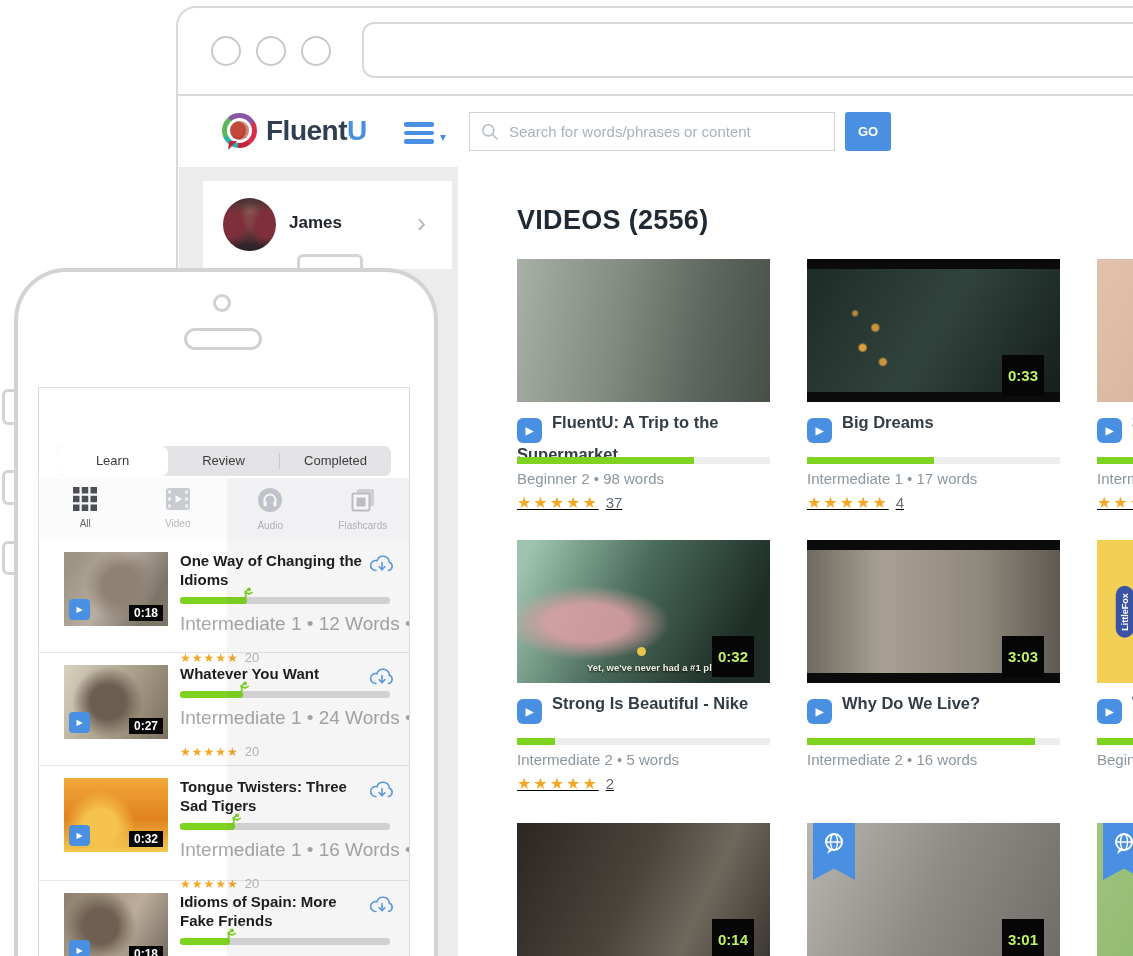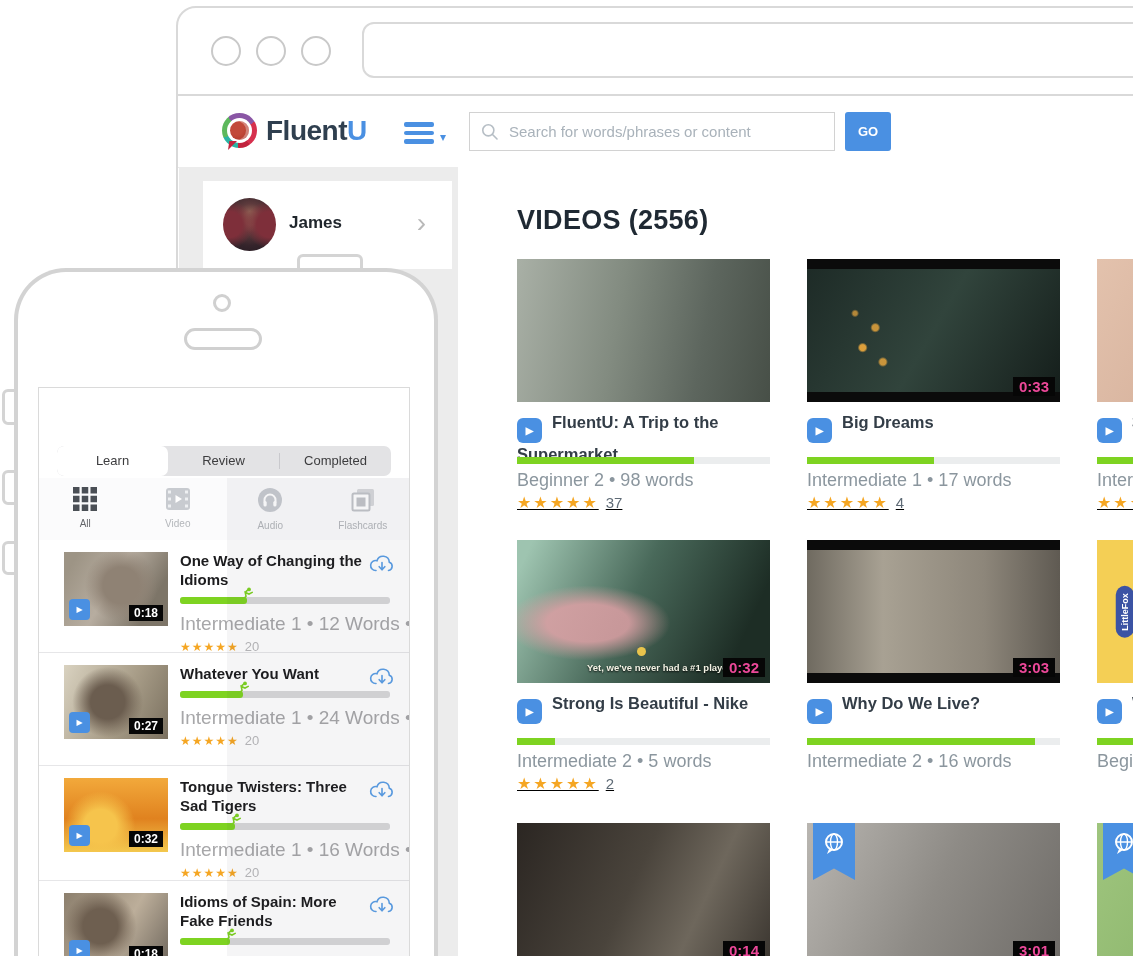--- a/index.html
+++ b/index.html
@@ -75,29 +75,29 @@
   .wt4 { background:
       radial-gradient(ellipse at 28% 58%, rgba(222,160,165,0.85) 0 16%, transparent 32%),
       linear-gradient(115deg,#9ec4b0 5%,#49695a 45%,#1d2d25 85%); }
   .wt5 { background:linear-gradient(90deg,#6f6a60,#a8a193 30%,#8d867a 70%,#5f5a52); }
   .wt6 { background:
       radial-gradient(circle at 68% 45%, #e89a8a 0 28%, transparent 30%),
       linear-gradient(90deg,#f4cf55 0 76%, #bfe3ea 76%); }
   .wt7 { background:linear-gradient(115deg,#2b2622,#4a443c 45%,#6e675c 70%,#3a352f); }
   .wt8 { background:linear-gradient(115deg,#b9b6b1,#8e8b86 50%,#6f6c68); }
   .wt9 { background:linear-gradient(120deg,#9fc57e,#7ba85c); }
-  .dur { position:absolute; right:5px; bottom:6px; background:#060606; color:#ec4899;
-    font-size:15px; font-weight:bold; padding:1px 6px; }
+  .dur { position:absolute; right:16px; bottom:6px; background:#060606; color:#bef264;
+    font-size:15px; font-weight:bold; padding:12px 6px; }
   .card-title { position:absolute; top:152px; left:0; right:0; font-size:16.5px; font-weight:bold;
     color:#333d47; line-height:22px; cursor:pointer; }
   .play-badge { display:inline-block; width:25px; height:25px; background:#4a90e2; border-radius:6px;
     color:#fff; font-size:10px; line-height:25px; text-align:center; vertical-align:-6px; margin-right:10px; }
   .progress { position:absolute; top:198px; left:0; width:253px; height:7px; background:#ebedee; }
   .fill { height:7px; background:#7ed321; }
-  .meta { position:absolute; top:211px; left:0; font-size:18px; color:#8b969e; white-space:nowrap; }
+  .meta { position:absolute; top:211px; left:0; font-size:15px; color:#8b969e; white-space:nowrap; }
   .stars-row { position:absolute; top:234px; left:0; white-space:nowrap;text-decoration:underline; }
   .stars { color:#f5a623; font-size:16px; letter-spacing:2px; }
   .count { color:#5f6b76; font-size:15px; margin-left:7px; }
   .ribbon { position:absolute; top:0; left:6px; width:42px; height:57px; background:#4a90e2;
     clip-path:polygon(0 0,100% 0,100% 100%,50% 80%,0 100%); display:flex; justify-content:center;
     padding-top:8px; box-sizing:border-box; }
   .capt { position:absolute; left:70px; bottom:10px; font-size:9.5px; font-weight:bold; color:#f2f2e4;
     text-shadow:0 1px 2px rgba(0,0,0,0.9); }
   .ball { position:absolute; left:120px; bottom:27px; width:9px; height:9px; border-radius:50%; background:#e8c44c; }
   .lf-logo { position:absolute; left:2px; top:50%; transform:translateY(-50%) rotate(-90deg);
@@ -151,21 +151,21 @@
     border-radius:4px; color:#fff; font-size:8px; line-height:21px; text-align:center; }
   .p-dur { position:absolute; right:5px; bottom:5px; background:#060606; color:#fff; font-size:12px;
     font-weight:bold; padding:1px 5px; }
   .p-content { margin-left:141px; padding-top:11px; width:216px; box-sizing:border-box; }
   .p-title { font-size:15px; font-weight:bold; color:#1c1c1e; line-height:19px; padding-right:28px; }
   .p-progress { margin-top:8px; width:210px; height:7px; background:#d8d8da; border-radius:3px; }
   .p-fill { height:7px; background:#7ed321; border-radius:3px; position:relative; }
   .runner { position:absolute; right:-7px; top:-10px; }
   .p-meta { margin-top:9px; font-size:19px; color:#a7a7a9; white-space:nowrap; }
   .pct { color:#7ed321; font-weight:bold; }
-  .p-stars { margin-top:2px; }
+  .p-stars { margin-top:13px; }
   .stars-o { color:#f5a623; font-size:12px; letter-spacing:1px; }
   .p-count { font-size:13px; color:#b9b9bb; margin-left:6px; }
   .cloud { position:absolute; right:13px; top:12px; }
   #screen-shade { position:absolute; left:188px; top:90px; right:0; bottom:0;
     background:rgba(60,60,70,0.05); pointer-events:none; }
 </style>
 </head>
 <body>
 
 <div id="browser-frame">

